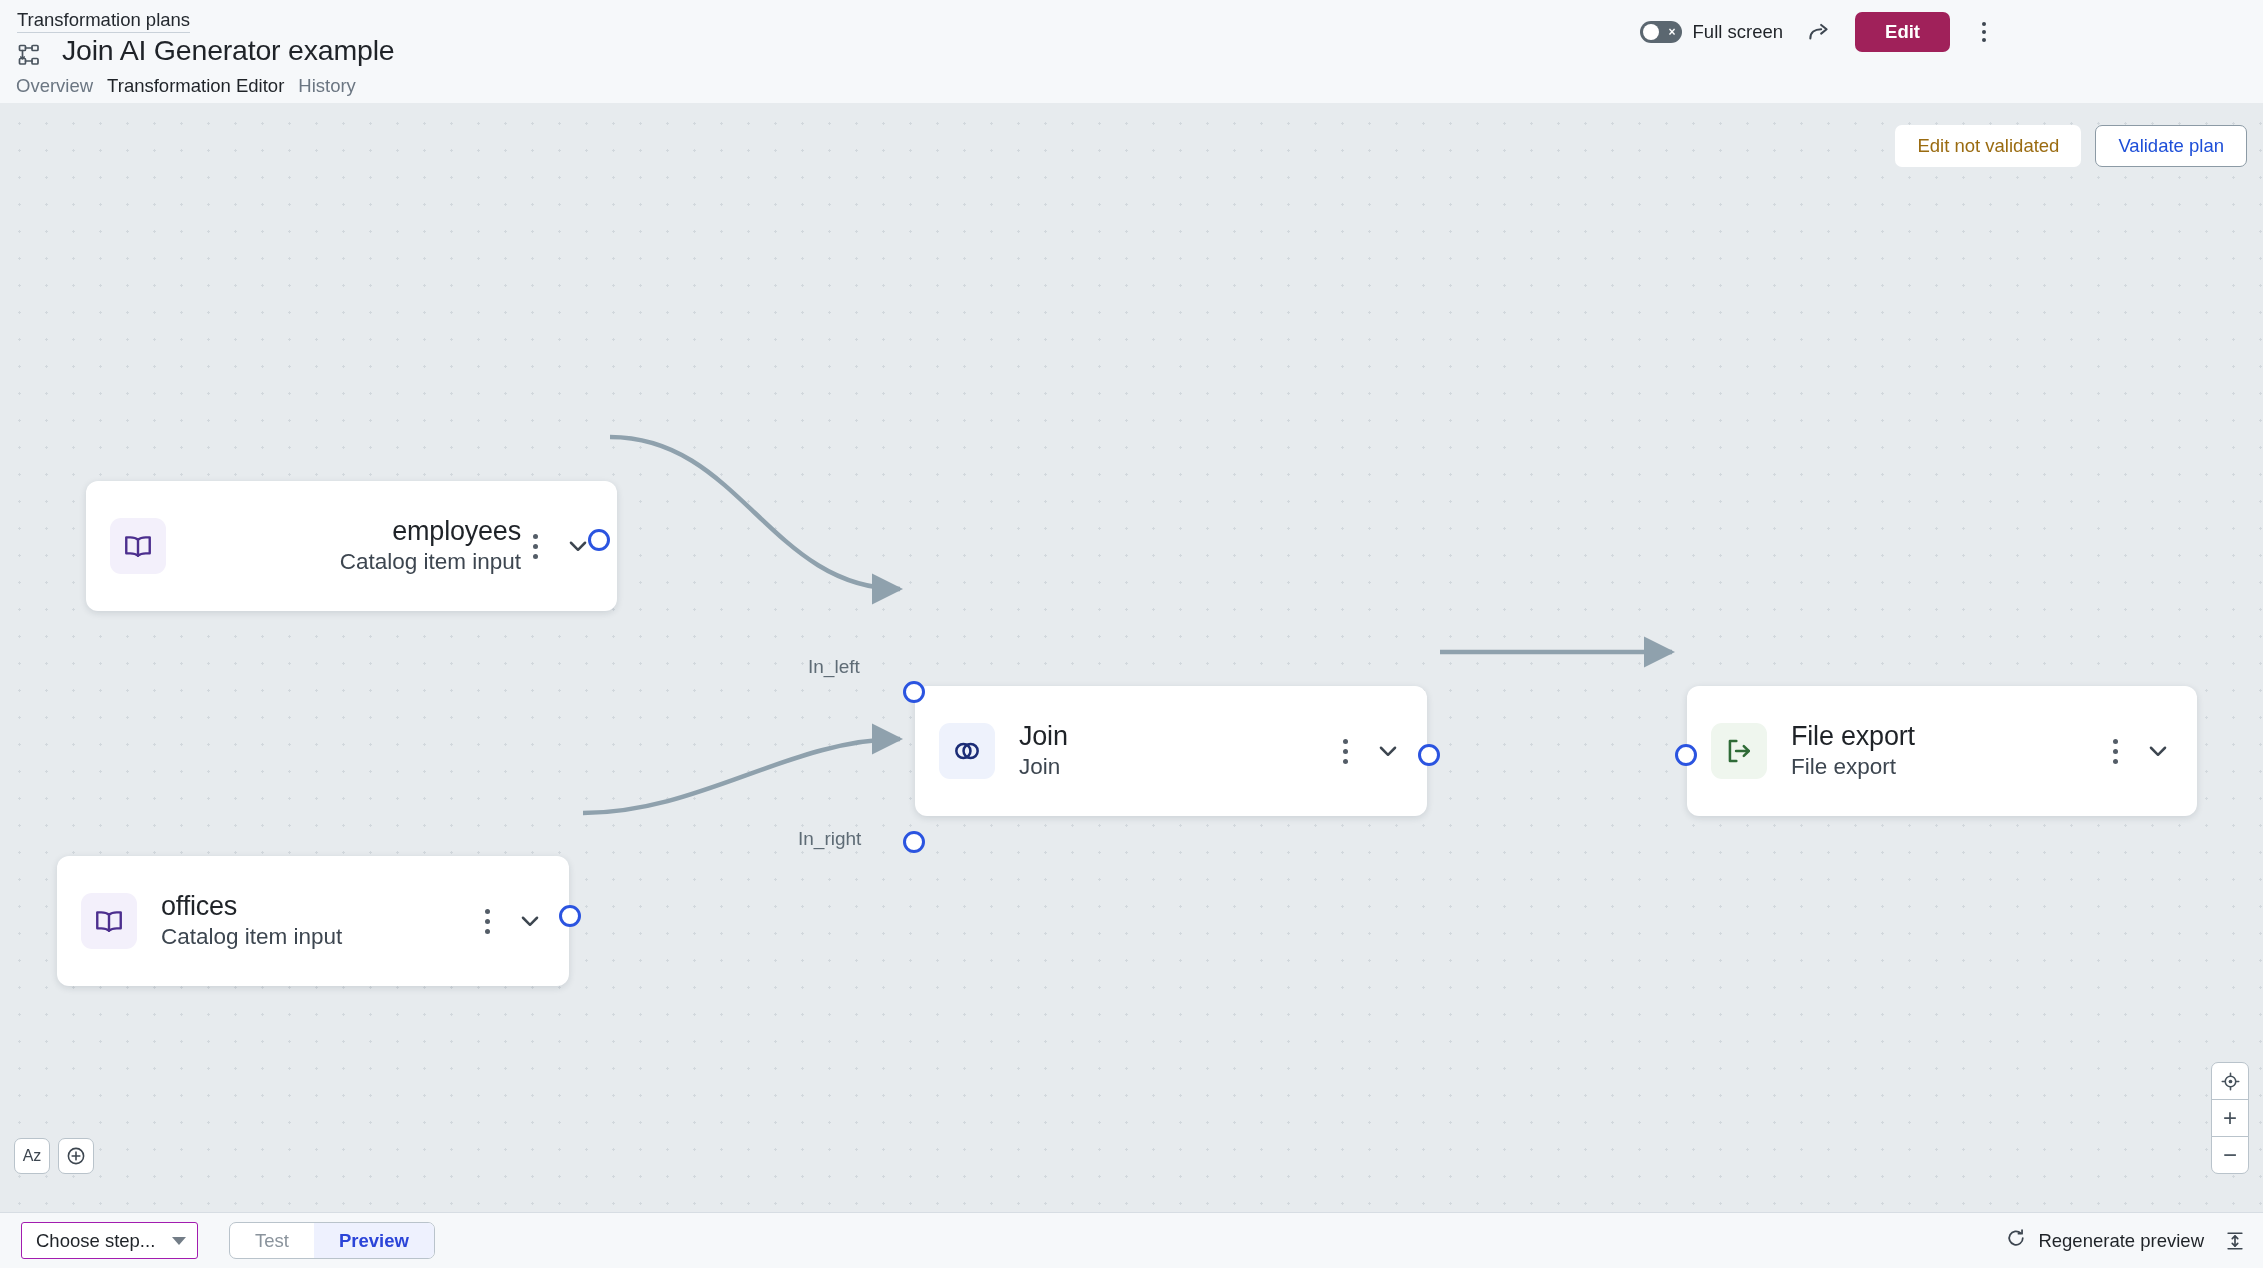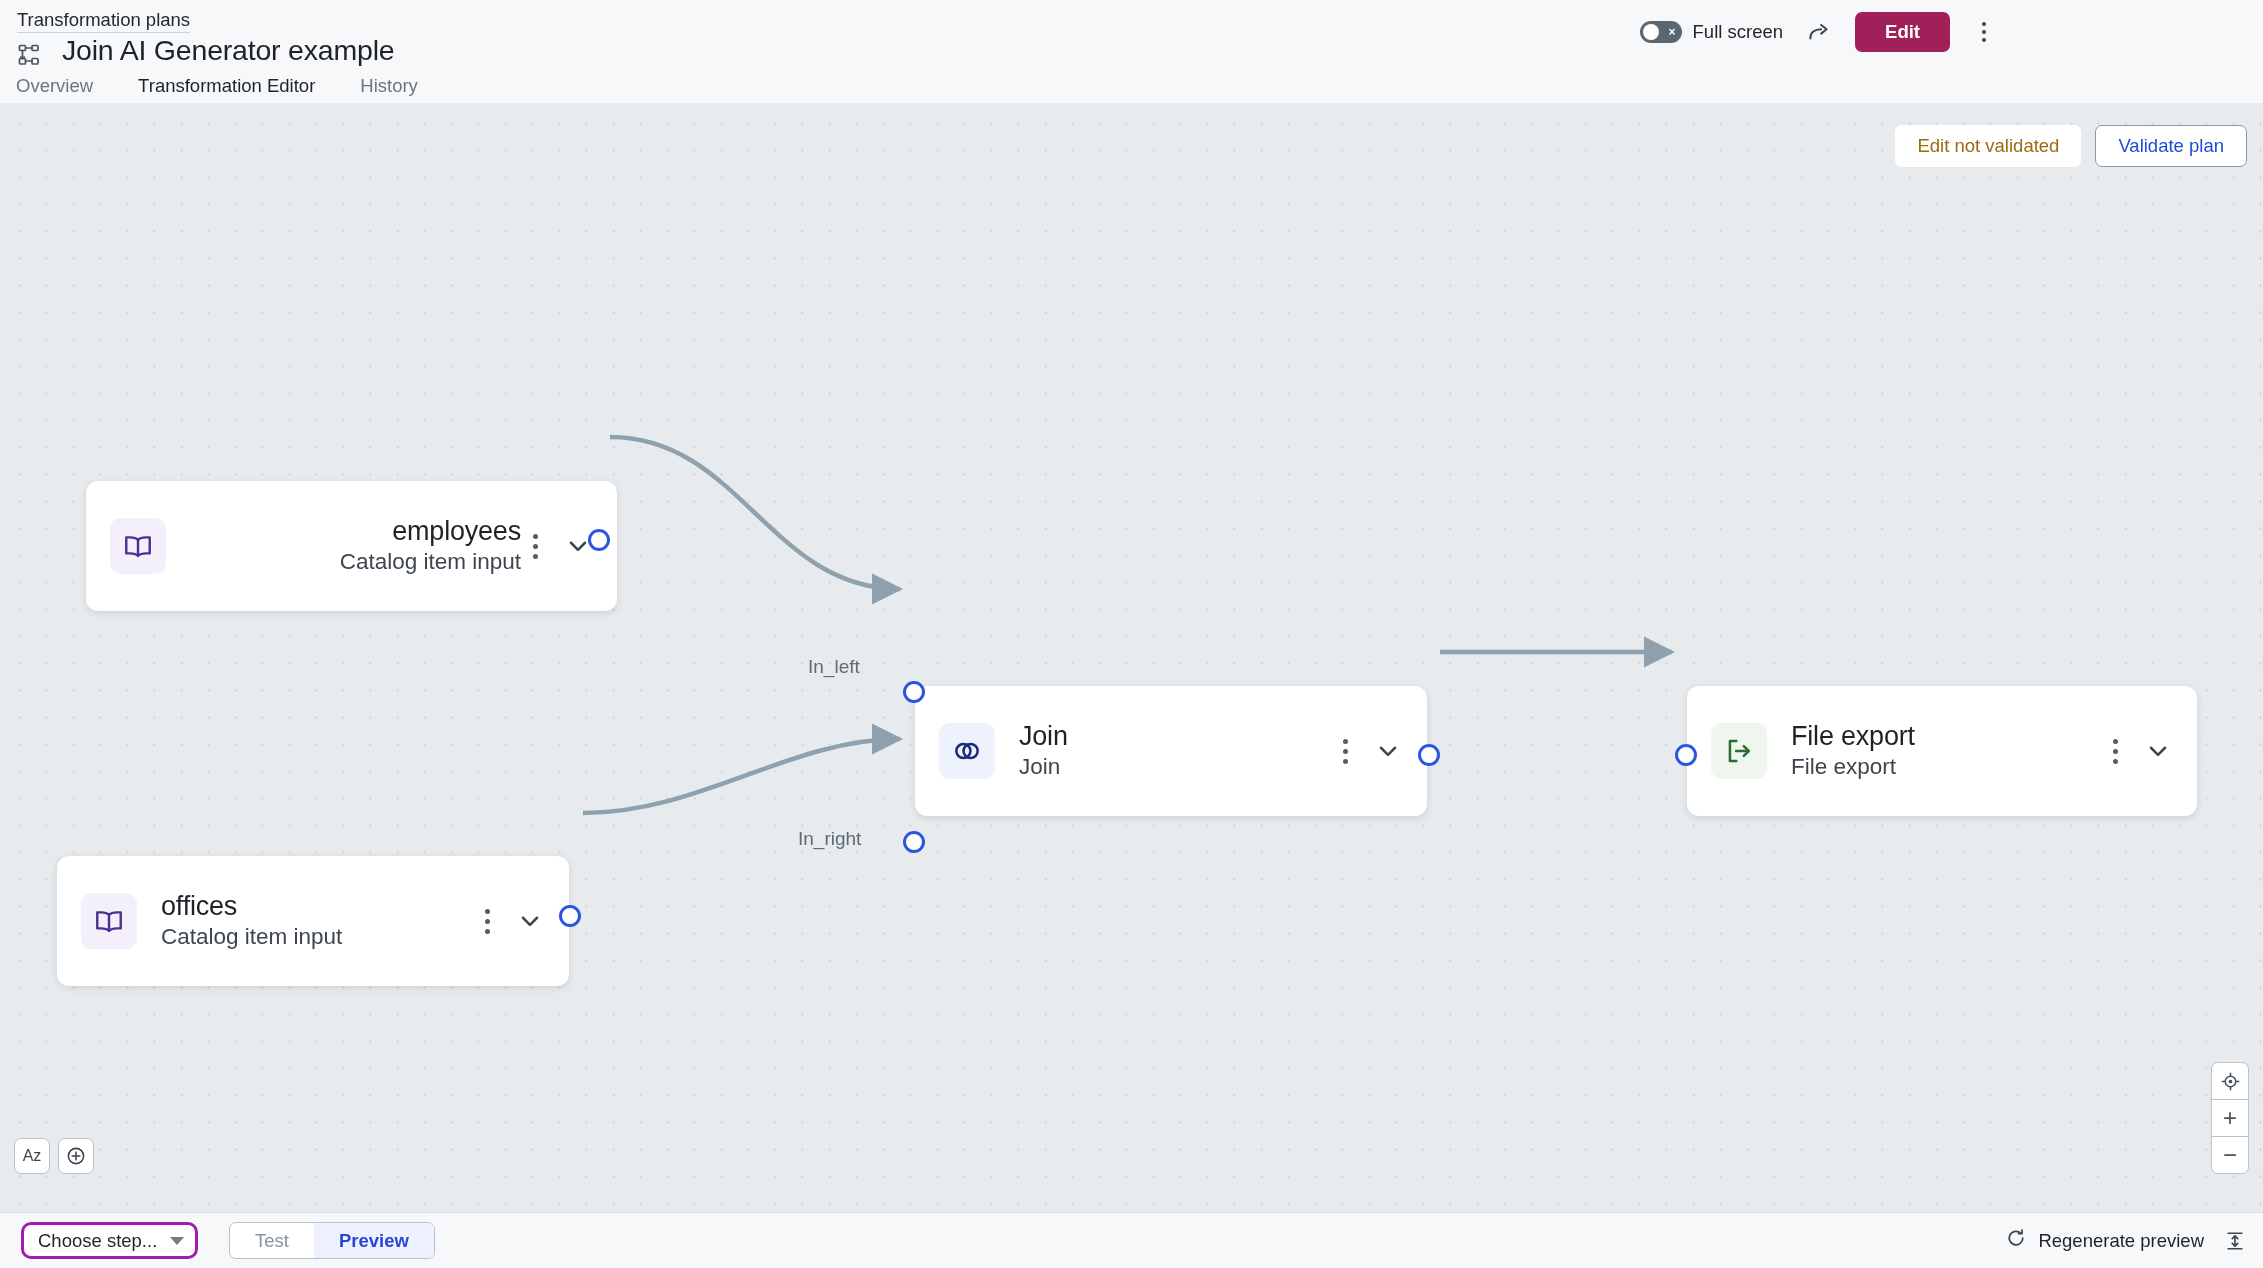--- a/index.html
+++ b/index.html
@@ -29,21 +29,21 @@
     position: absolute; left: 17px; top: 33px;
     display: flex; align-items: flex-end; gap: 21px;
   }
   .plan-icon { width: 24px; height: 24px; display: block; }
   .page-title {
     font-size: 28.5px; font-weight: 400; color: #1f2328;
     letter-spacing: -0.2px; line-height: 34px;
   }
   .tabs {
     position: absolute; left: 16px; top: 75px;
-    display: flex; gap: 45px; align-items: flex-end;
+    display: flex; gap: 14px; align-items: flex-end;
   }
   .tab {
     font-size: 18.5px; color: #6b7682; padding-bottom: 8px;
     line-height: 22px; cursor: pointer; white-space: nowrap;
     border-bottom: 3px solid transparent;
   }
   .tab.active { color: #1f2328; border-bottom-color: #2f4fd8; }
 
   .header-right {
     position: absolute; right: 16px; top: 12px;
@@ -173,21 +173,21 @@
   .zoom-btn .glyph { font-size: 24px; line-height: 1; color: #47525c; }
 
   
   .bottombar {
     position: absolute; left: 0; bottom: 0; width: 2263px; height: 56px;
     background: #f6f8fa; border-top: 1px solid #d7dde3;
     display: flex; align-items: center;
   }
   .select-step {
     margin-left: 21px; width: 177px; height: 37px;
-    background: #fff; border: 3px solid #a21caf; border-radius: 10px;
+    background: #fff; border: 1px solid #a21caf; border-radius: 3px;
     display: flex; align-items: center; justify-content: space-between;
     padding: 0 11px 0 14px; cursor: pointer;
     font-size: 18.5px; color: #1f2328;
   }
   .caret-down {
     width: 0; height: 0; border-left: 7px solid transparent;
     border-right: 7px solid transparent; border-top: 8px solid #737d87;
   }
   .segmented {
     margin-left: 31px; height: 37px; display: flex;

